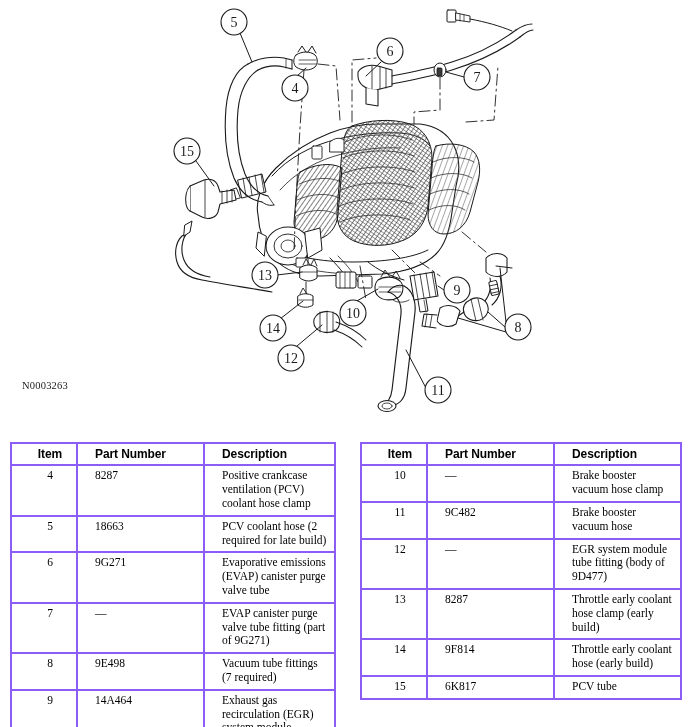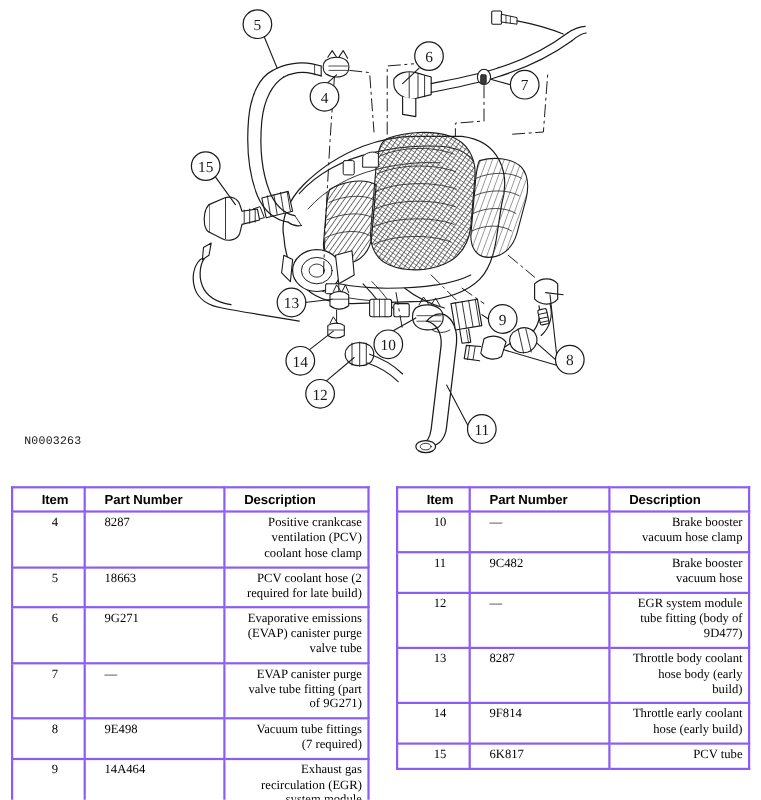--- a/index.html
+++ b/index.html
@@ -25,22 +25,22 @@
     height: 432px;
   }
   #diagram-svg {
     position: absolute;
     left: 0;
     top: 0;
   }
   #figure-id {
     position: absolute;
     left: 22px;
-    top: 396px;
-    font-family: Liberation Mono, monospace;
+    top: 380px;
+    font-family: Liberation Serif, serif;
     font-size: 10.5px;
     letter-spacing: 0.2px;
     color: #1a1a1a;
     white-space: nowrap;
   }
 
   
   .parts-table {
     position: absolute;
     border-collapse: collapse;
@@ -66,21 +66,21 @@
     font-weight: bold;
     text-align: left;
     padding-top: 3px;
     padding-bottom: 3px;
     letter-spacing: -0.1px;
   }
   .parts-table th.col-item { text-align: center; }
 
   .col-item  { width: 42px;  text-align: center; }
   .col-part  { width: 103px; text-align: left; }
-  .col-desc  { text-align: right; }
+  .col-desc  { text-align: left; }
 
   #table-right .col-item { width: 42px; }
   #table-right .col-part { width: 103px; }
 
   .cell-item { text-align: center; }
 </style>
 </head>
 <body>
 
 <div id="diagram-area">
@@ -505,21 +505,21 @@
         <td class="col-desc">Brake booster vacuum hose</td>
       </tr>
       <tr>
         <td class="col-item cell-item">12</td>
         <td class="col-part">—</td>
         <td class="col-desc">EGR system module tube fitting (body of 9D477)</td>
       </tr>
       <tr>
         <td class="col-item cell-item">13</td>
         <td class="col-part">8287</td>
-        <td class="col-desc">Throttle body coolant hose body (early build)</td>
+        <td class="col-desc">Throttle early coolant hose clamp (early build)</td>
       </tr>
       <tr>
         <td class="col-item cell-item">14</td>
         <td class="col-part">9F814</td>
         <td class="col-desc">Throttle early coolant hose (early build)</td>
       </tr>
       <tr>
         <td class="col-item cell-item">15</td>
         <td class="col-part">6K817</td>
         <td class="col-desc">PCV tube</td>

